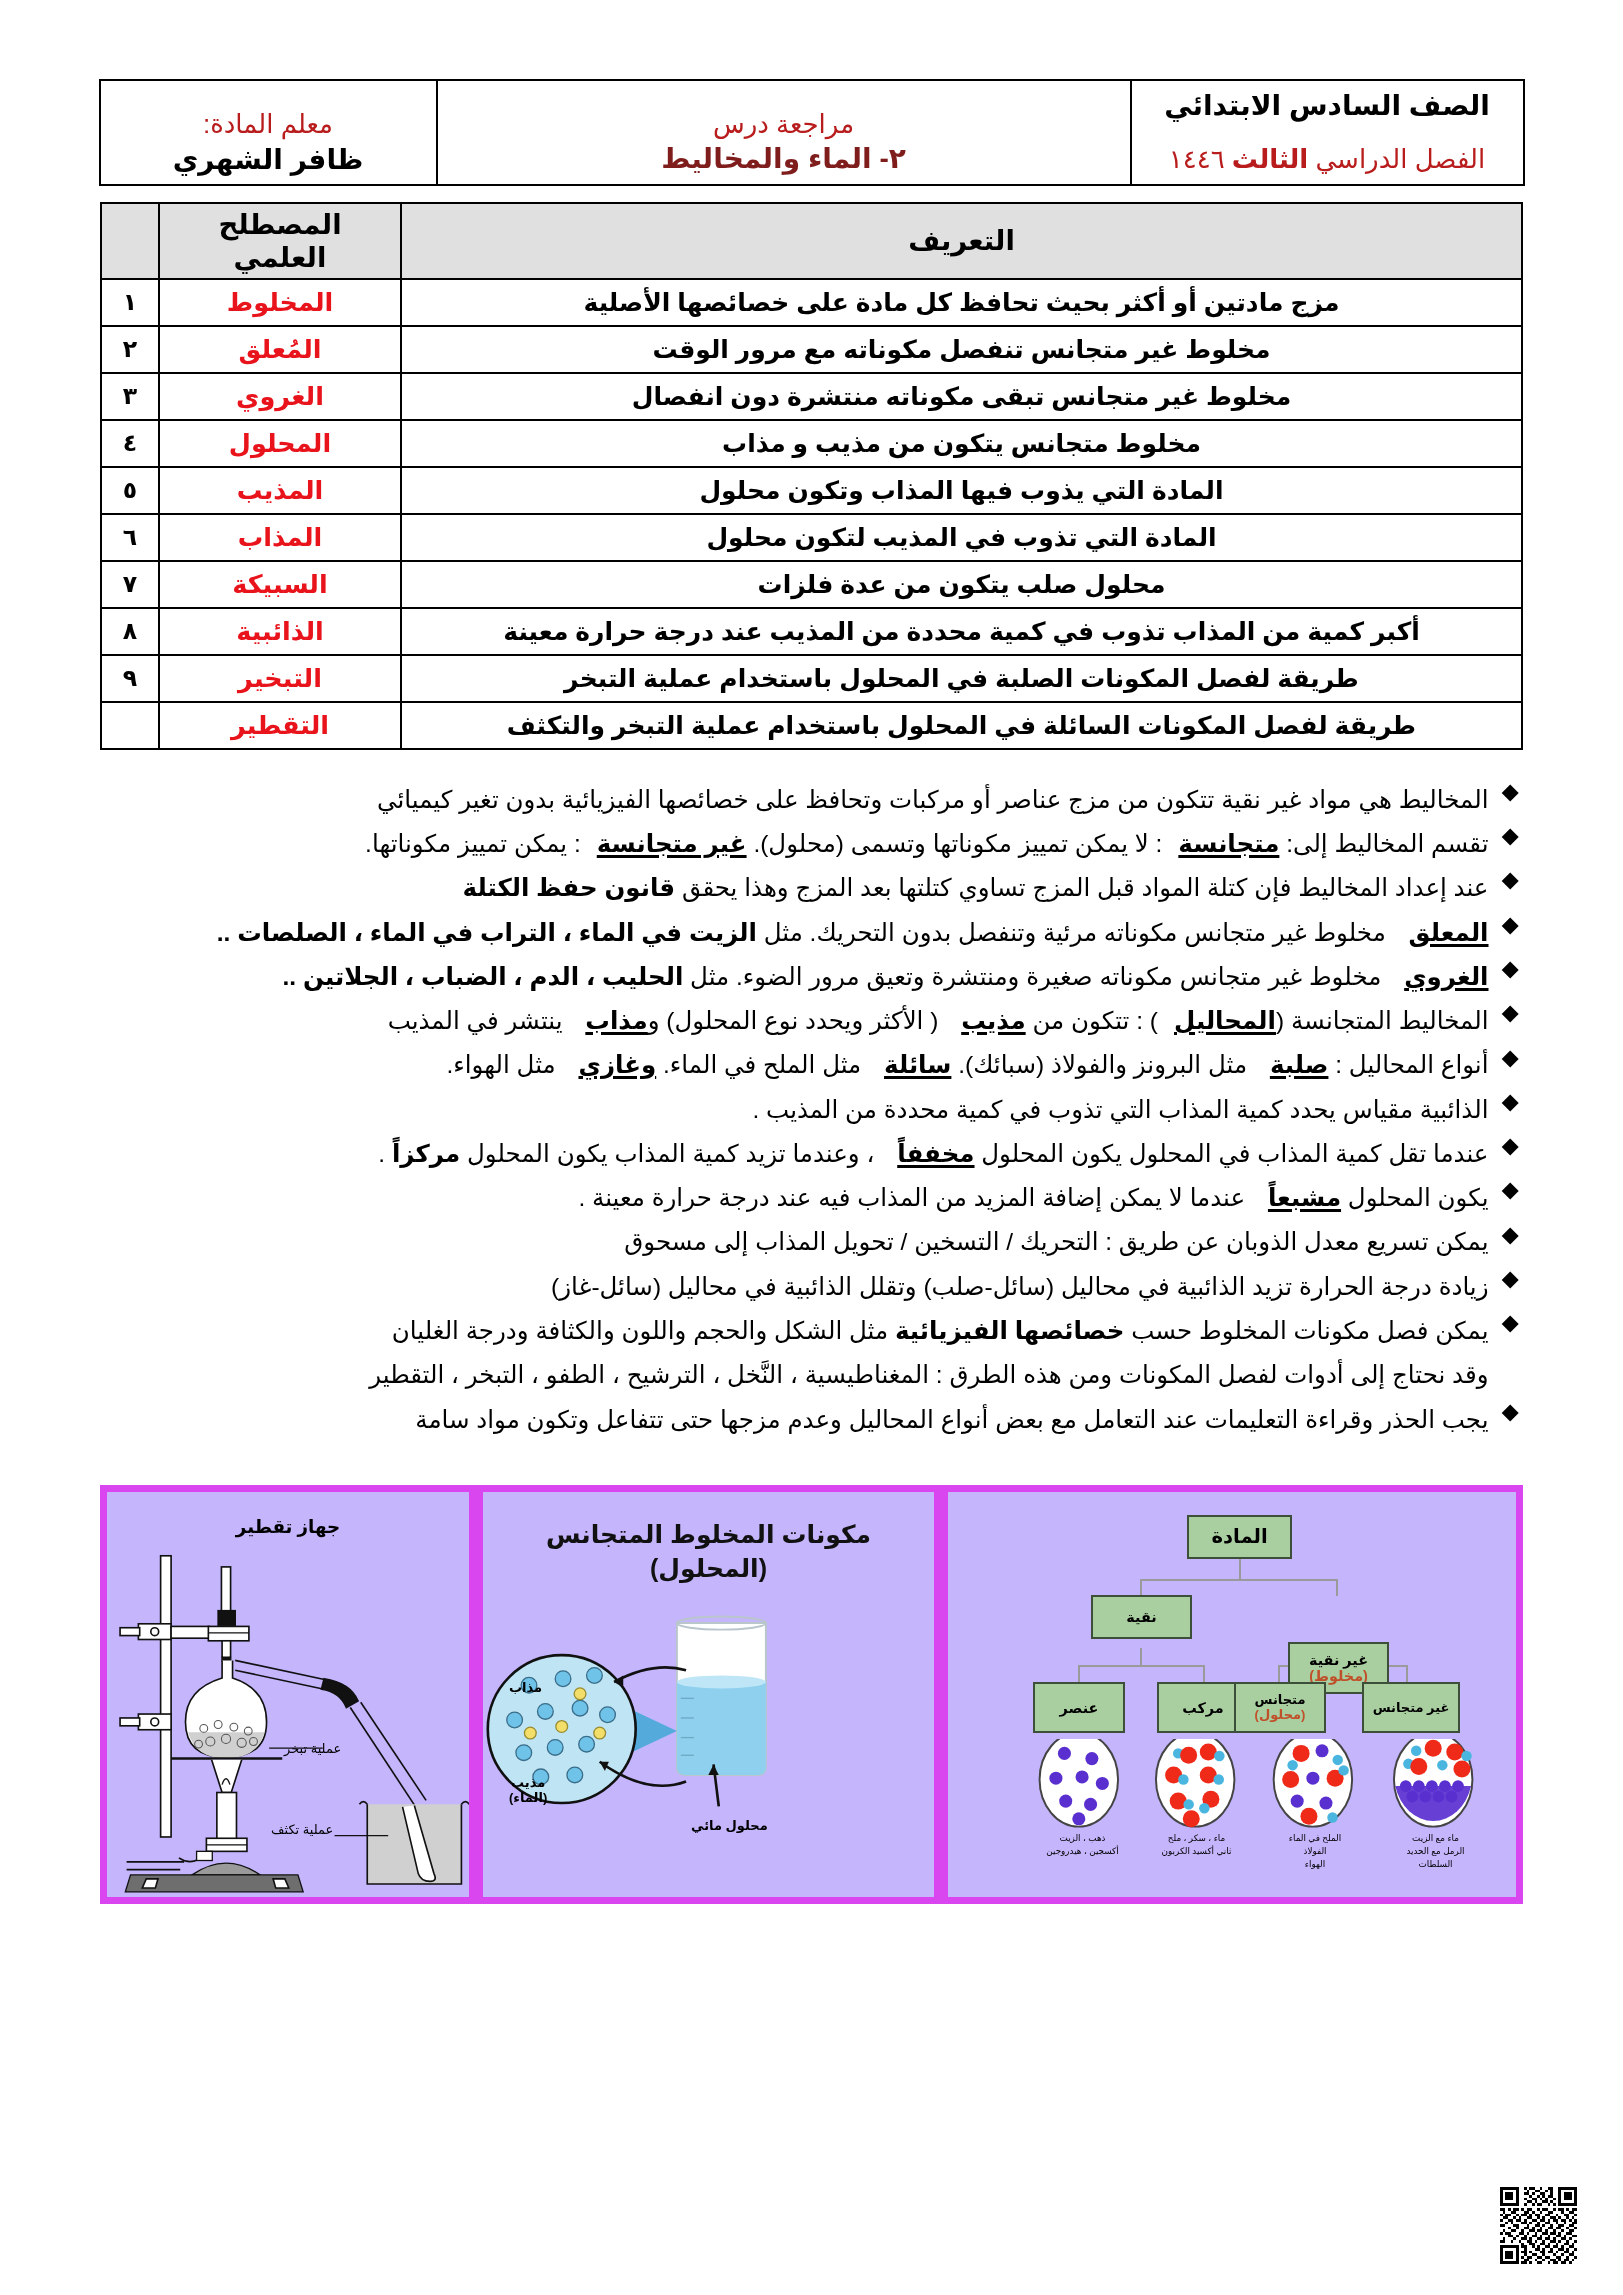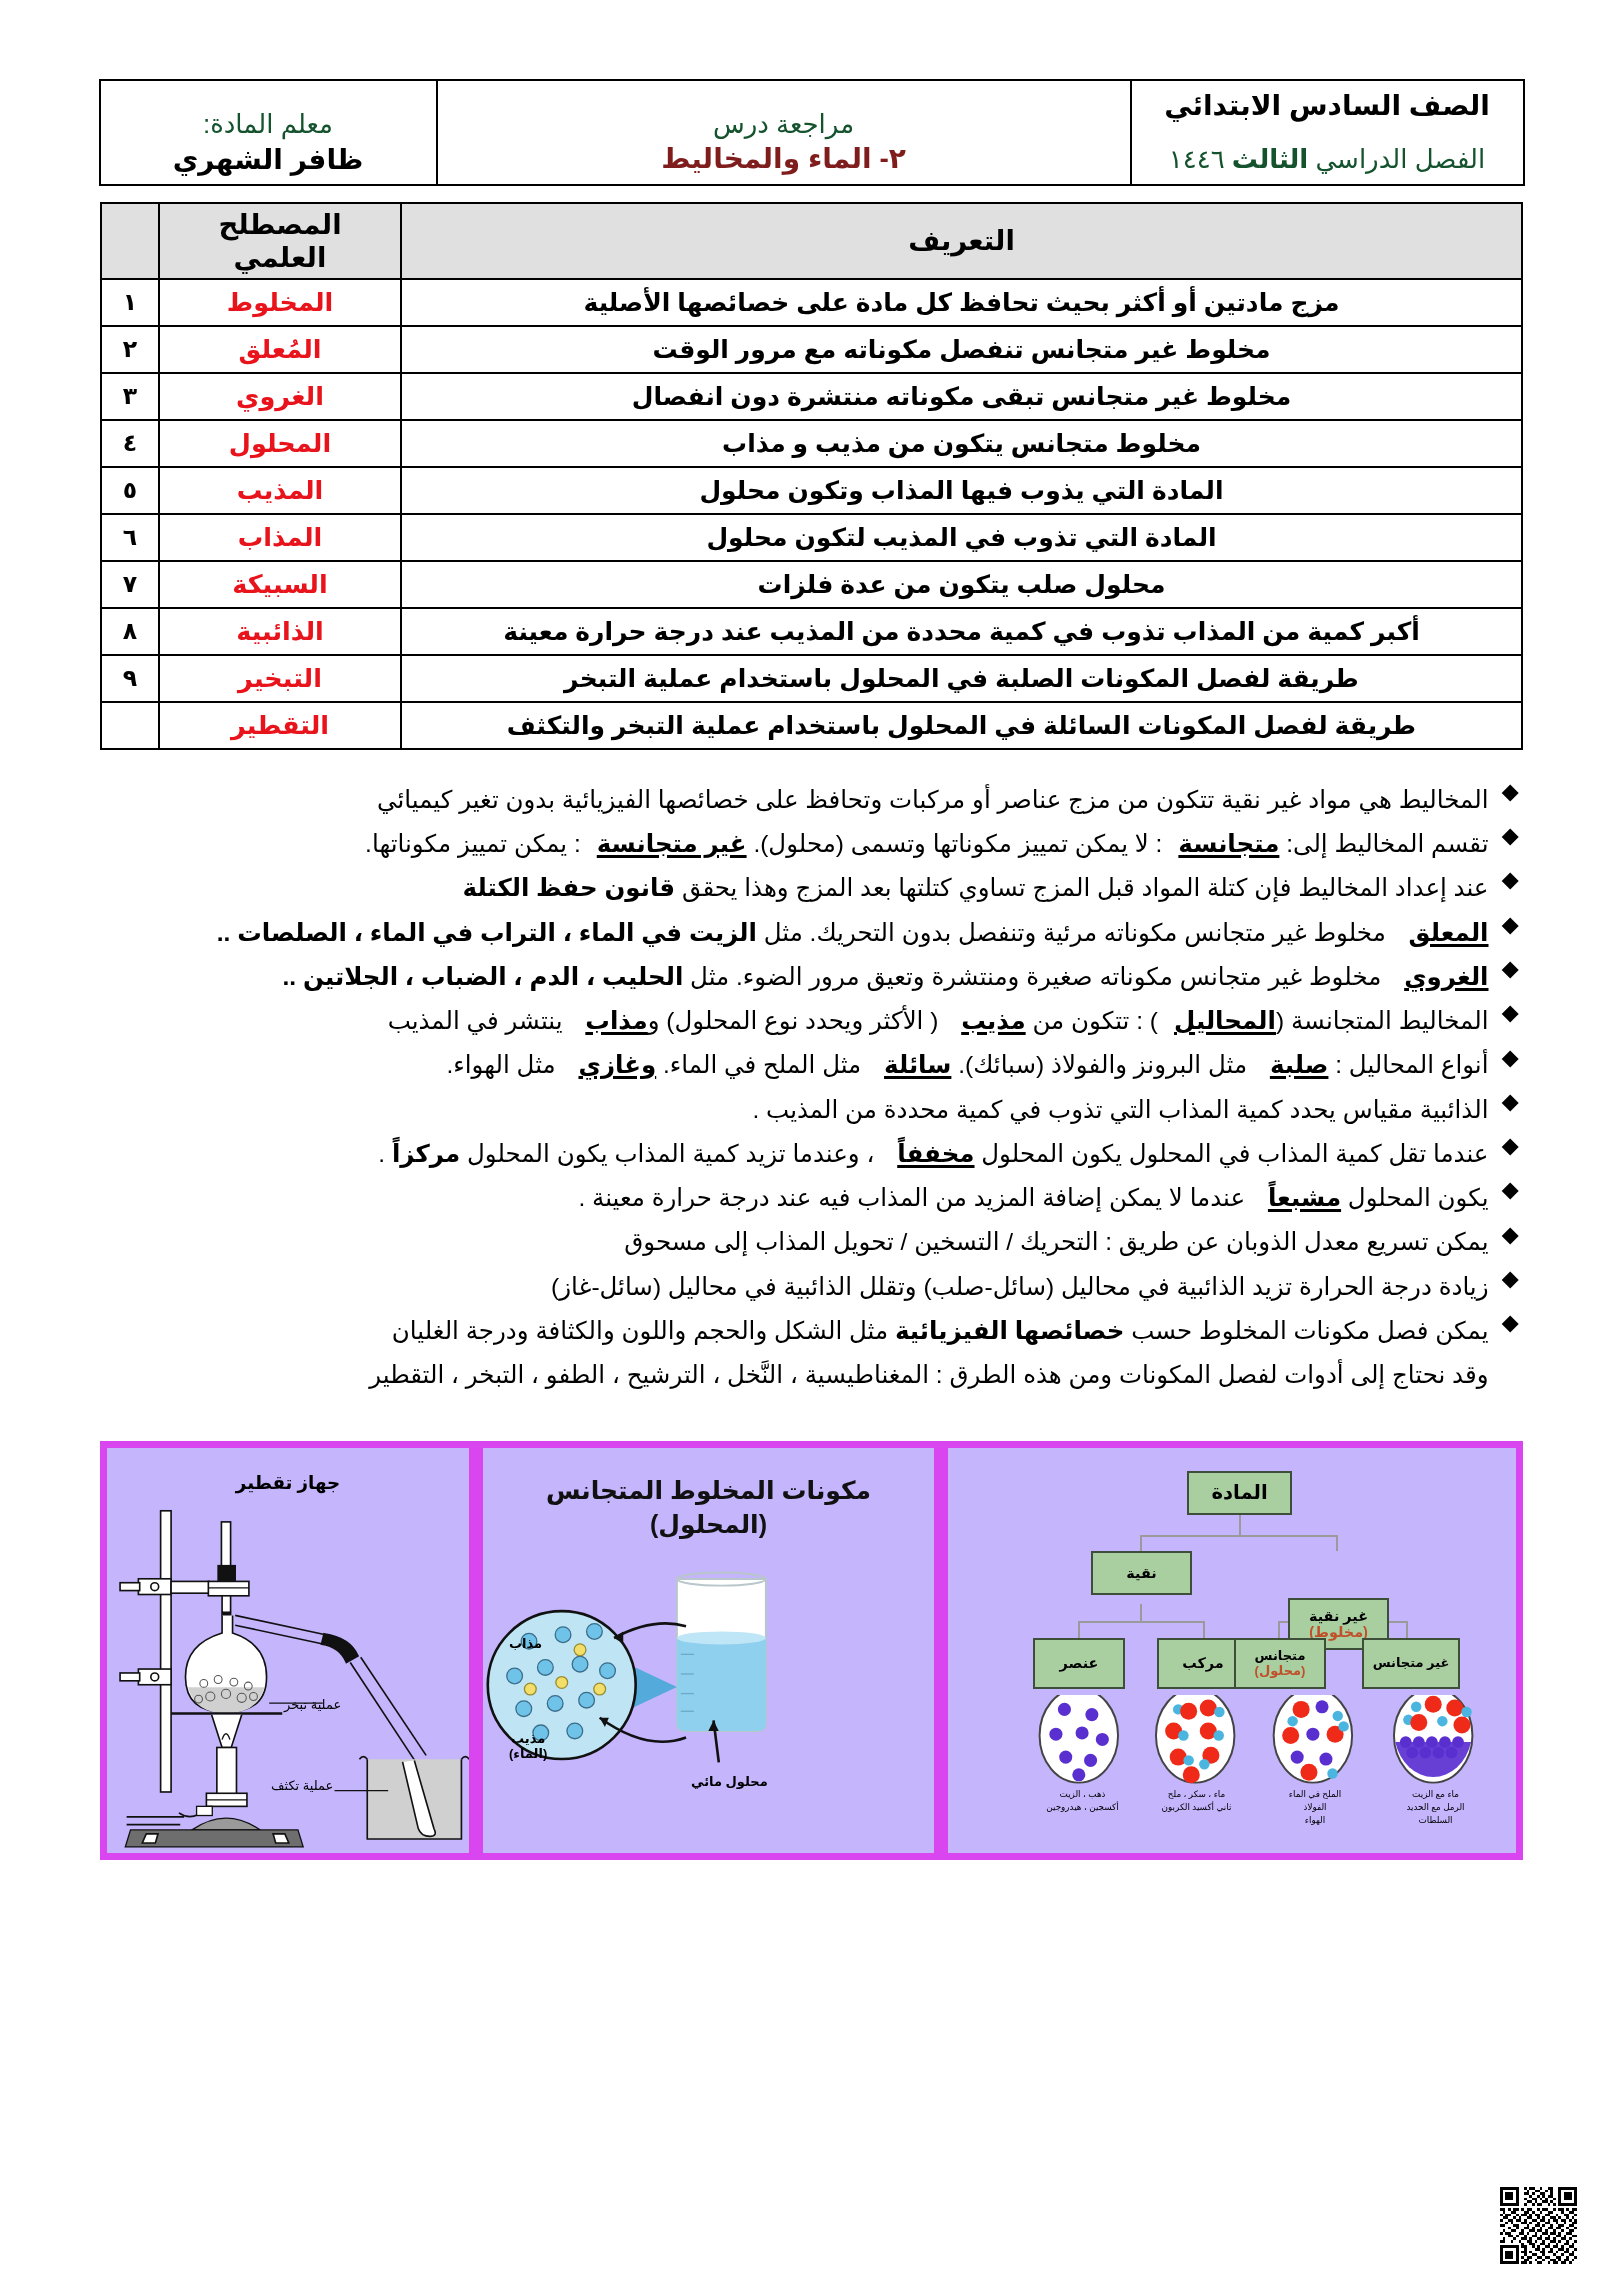--- a/index.html
+++ b/index.html
@@ -27,21 +27,21 @@
     text-align: center;
     vertical-align: middle;
     padding: 6.5px 9.2px;
     height: 90px;
   }
   .hdr-grade  { width: 393px; }
   .hdr-lesson { width: 694px; }
   .hdr-teacher{ width: 337px; }
 
   .h-bold   { font-size: 28px; font-weight: bold; color:#000; line-height:1.26; }
-  .h-norm   { font-size: 26px; font-weight: normal; color:#14532d; line-height:1.3;margin-top:20px; }
+  .h-norm   { font-size: 26px; font-weight: normal; color:#b91c1c; line-height:1.3;margin-top:20px; }
   .h-red    { font-size: 28px; font-weight: bold; color:#7f1d1d; line-height:1.3; }
   .h-mixed b{ font-weight: bold; }
 
   
   .terms-table {
     width: 1423px;
     border-collapse: collapse;
     margin: 15.7px auto 0 auto;
     table-layout: fixed;
   }
@@ -243,20 +243,21 @@
       <p class="bline"><span class="dia"></span><span><span class="bu">الغروي</span> مخلوط غير متجانس مكوناته صغيرة ومنتشرة وتعيق مرور الضوء. مثل <b>الحليب ، الدم ، الضباب ، الجلاتين ..</b></span></p>
       <p class="bline"><span class="dia"></span><span>المخاليط المتجانسة (<span class="bu">المحاليل</span>) : تتكون من <span class="bu">مذيب</span> ( الأكثر ويحدد نوع المحلول) و<span class="bu">مذاب</span> ينتشر في المذيب</span></p>
       <p class="bline"><span class="dia"></span><span>أنواع المحاليل : <span class="bu">صلبة</span> مثل البرونز والفولاذ (سبائك). <span class="bu">سائلة</span> مثل الملح في الماء. <span class="bu">وغازي</span> مثل الهواء.</span></p>
       <p class="bline"><span class="dia"></span><span>الذائبية مقياس يحدد كمية المذاب التي تذوب في كمية محددة من المذيب .</span></p>
       <p class="bline"><span class="dia"></span><span>عندما تقل كمية المذاب في المحلول يكون المحلول <span class="bu">مخففاً</span> ، وعندما تزيد كمية المذاب يكون المحلول <b>مركزاً</b> .</span></p>
       <p class="bline"><span class="dia"></span><span>يكون المحلول <span class="bu">مشبعاً</span> عندما لا يمكن إضافة المزيد من المذاب فيه عند درجة حرارة معينة .</span></p>
       <p class="bline"><span class="dia"></span><span>يمكن تسريع معدل الذوبان عن طريق : التحريك / التسخين / تحويل المذاب إلى مسحوق</span></p>
       <p class="bline"><span class="dia"></span><span>زيادة درجة الحرارة تزيد الذائبية في محاليل (سائل-صلب) وتقلل الذائبية في محاليل (سائل-غاز)</span></p>
       <p class="bline"><span class="dia"></span><span>يمكن فصل مكونات المخلوط حسب <b>خصائصها الفيزيائية</b> مثل الشكل والحجم واللون والكثافة ودرجة الغليان</span></p>
       <p class="bline cont"><span>وقد نحتاج إلى أدوات لفصل المكونات ومن هذه الطرق : المغناطيسية ، النَّخل ، الترشيح ، الطفو ، التبخر ، التقطير</span></p>
+      <p class="bline"><span class="dia"></span><span>يجب الحذر وقراءة التعليمات عند التعامل مع بعض أنواع المحاليل وعدم مزجها حتى تتفاعل وتكون مواد سامة</span></p>
     </div>
 
   <div class="figures">
 
     <div class="panel panel-tree">
       <div class="tree-wrap">
 
         <div class="tline" style="left:291px; top:67px; width:2px; height:19.6px;"></div>
         <div class="tline" style="left:192px; top:87px; width:198px; height:2px;"></div>
         <div class="tline" style="left:192px; top:87px; width:2px; height:16.4px;"></div>

